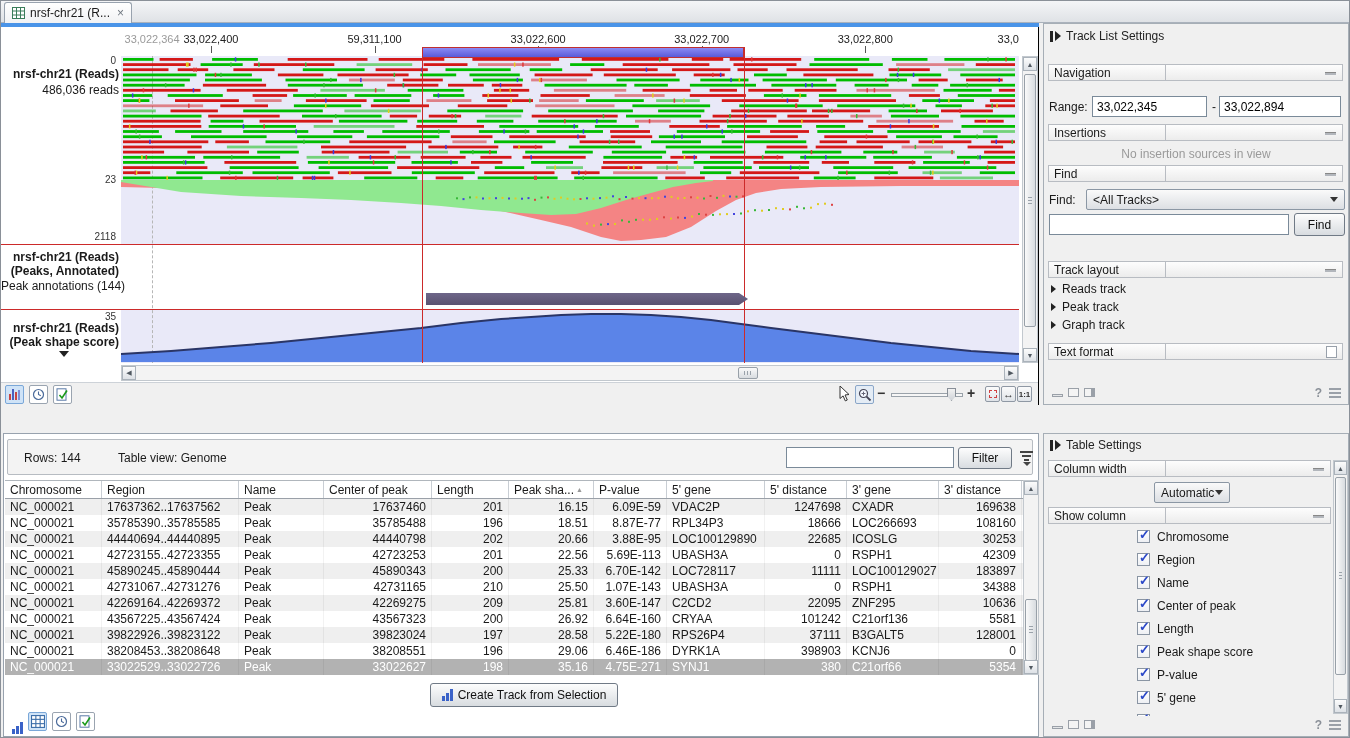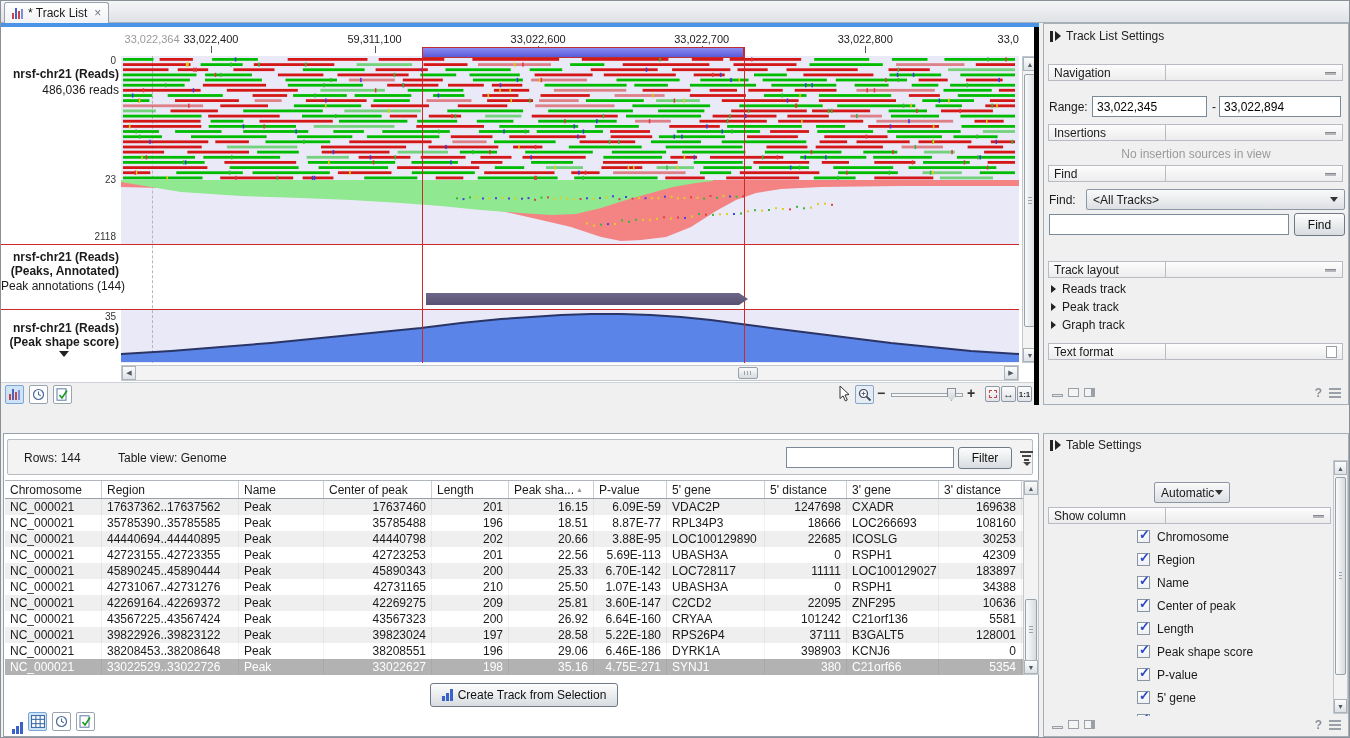--- a/index.html
+++ b/index.html
@@ -14,21 +14,21 @@
   .tab-close{color:#707880;font-size:12px;margin-left:2px;}
   .hist{display:inline-flex;align-items:flex-end;gap:1px;height:11px;}
   .hist i{display:block;width:2px;}
   .hist i:nth-child(1){height:6px;background:#c94444;}
   .hist i:nth-child(2){height:11px;background:#4a5fc0;}
   .hist i:nth-child(3){height:8px;background:#c94444;}
   .hist i:nth-child(4){height:10px;background:#7b8fd8;}
 
   
   #focus-bar{position:absolute;left:0;top:22px;width:1038px;height:4px;}
-  #trackview{position:absolute;left:0;top:26px;width:1038px;height:378px;background:#fff;border-right:5px solid #000000;overflow:hidden;}
+  #trackview{position:absolute;left:0;top:26px;width:1038px;height:378px;background:#fff;border-right:1px solid #000000;overflow:hidden;}
   #reads-bg,#graph-bg{position:absolute;left:120px;width:898px;}
   #reads-bg{top:29px;height:188px;}
   #graph-bg{top:282px;height:54px;}
   #cursor-line{position:absolute;left:151px;top:29px;height:307px;width:0;border-left:1px dashed #b6b6b6;}
   #reads-svg{position:absolute;left:120px;top:29px;pointer-events:none;}
   #graph-svg{position:absolute;left:120px;top:282px;pointer-events:none;}
   .sep{position:absolute;left:0;width:1018px;height:1px;}
   #sep1{top:217px;}#sep2{top:282px;}
   .selline{position:absolute;top:20px;height:316px;width:1px;}
   #sel-bar{position:absolute;top:20px;height:11px;background:linear-gradient(#8a8af4,#5a5ad8);border:1px solid #c03030;}
@@ -891,20 +891,33 @@
 
     <div class="mini">
       <div class="mic bar" style="left:8px"></div>
       <div class="mic box" style="left:24px"></div>
       <div class="mic dock" style="left:40px"></div>
       <div class="mhelp" style="right:26px">?</div>
       <div class="mgrid"></div>
     </div>
   </div>
 
+  <div class="tabbar" id="bottom-tabbar">
+    <div class="tab">
+      <svg width="13" height="12" viewBox="0 0 13 12">
+        <rect x="0.5" y="0.5" width="12" height="11" fill="#fff" stroke="#3a7d5a"></rect>
+        <line x1="0.5" y1="4" x2="12.5" y2="4" stroke="#3a7d5a"></line>
+          <line x1="0.5" y1="8" x2="12.5" y2="8" stroke="#3a7d5a"></line>
+        <line x1="4.5" y1="0.5" x2="4.5" y2="11.5" stroke="#3a7d5a"></line>
+          <line x1="8.5" y1="0.5" x2="8.5" y2="11.5" stroke="#3a7d5a"></line>
+      </svg>
+      <span>nrsf-chr21 (R...</span>
+      <span class="tab-close">×</span>
+    </div>
+  </div>
 
   <div id="table-area">
     <div id="tbl-toolbar">
       <div class="flabel" style="left:16px;top:11px">Rows: 144</div>
       <div class="flabel" style="left:110px;top:11px">Table view: Genome</div>
       <input class="txt" style="left: 778px; top: 7px; width: 168px; height: 21px;" value="">
       <div class="btn" style="position:absolute;left:950px;top:7px;width:54px;height:22px">
         <span>Filter</span>
       </div>
       <div class="funnel">
@@ -1121,20 +1134,26 @@
     </div>
   </div>
 
   <div class="panel" id="tbl-settings" style="top:432px;height:304px;">
     <div class="ptitle" style="top:4px">
       <span class="pt-bar"></span>
         <span class="pt-tri"></span>
       <span>Table Settings</span>
     </div>
 
+    <div class="ghead" style="top:26px;right:17px">
+      <div class="gl">Column width</div>
+      <div class="gr">
+          <div class="gdash"></div>
+        </div>
+    </div>
     <div class="combo" style="left:110px;top:48px;width:76px">
       <span>Automatic</span>
       <span class="carr"></span>
     </div>
 
     <div class="ghead" style="top:73px;right:17px">
       <div class="gl">Show column</div>
       <div class="gr">
           <div class="gdash"></div>
         </div>

